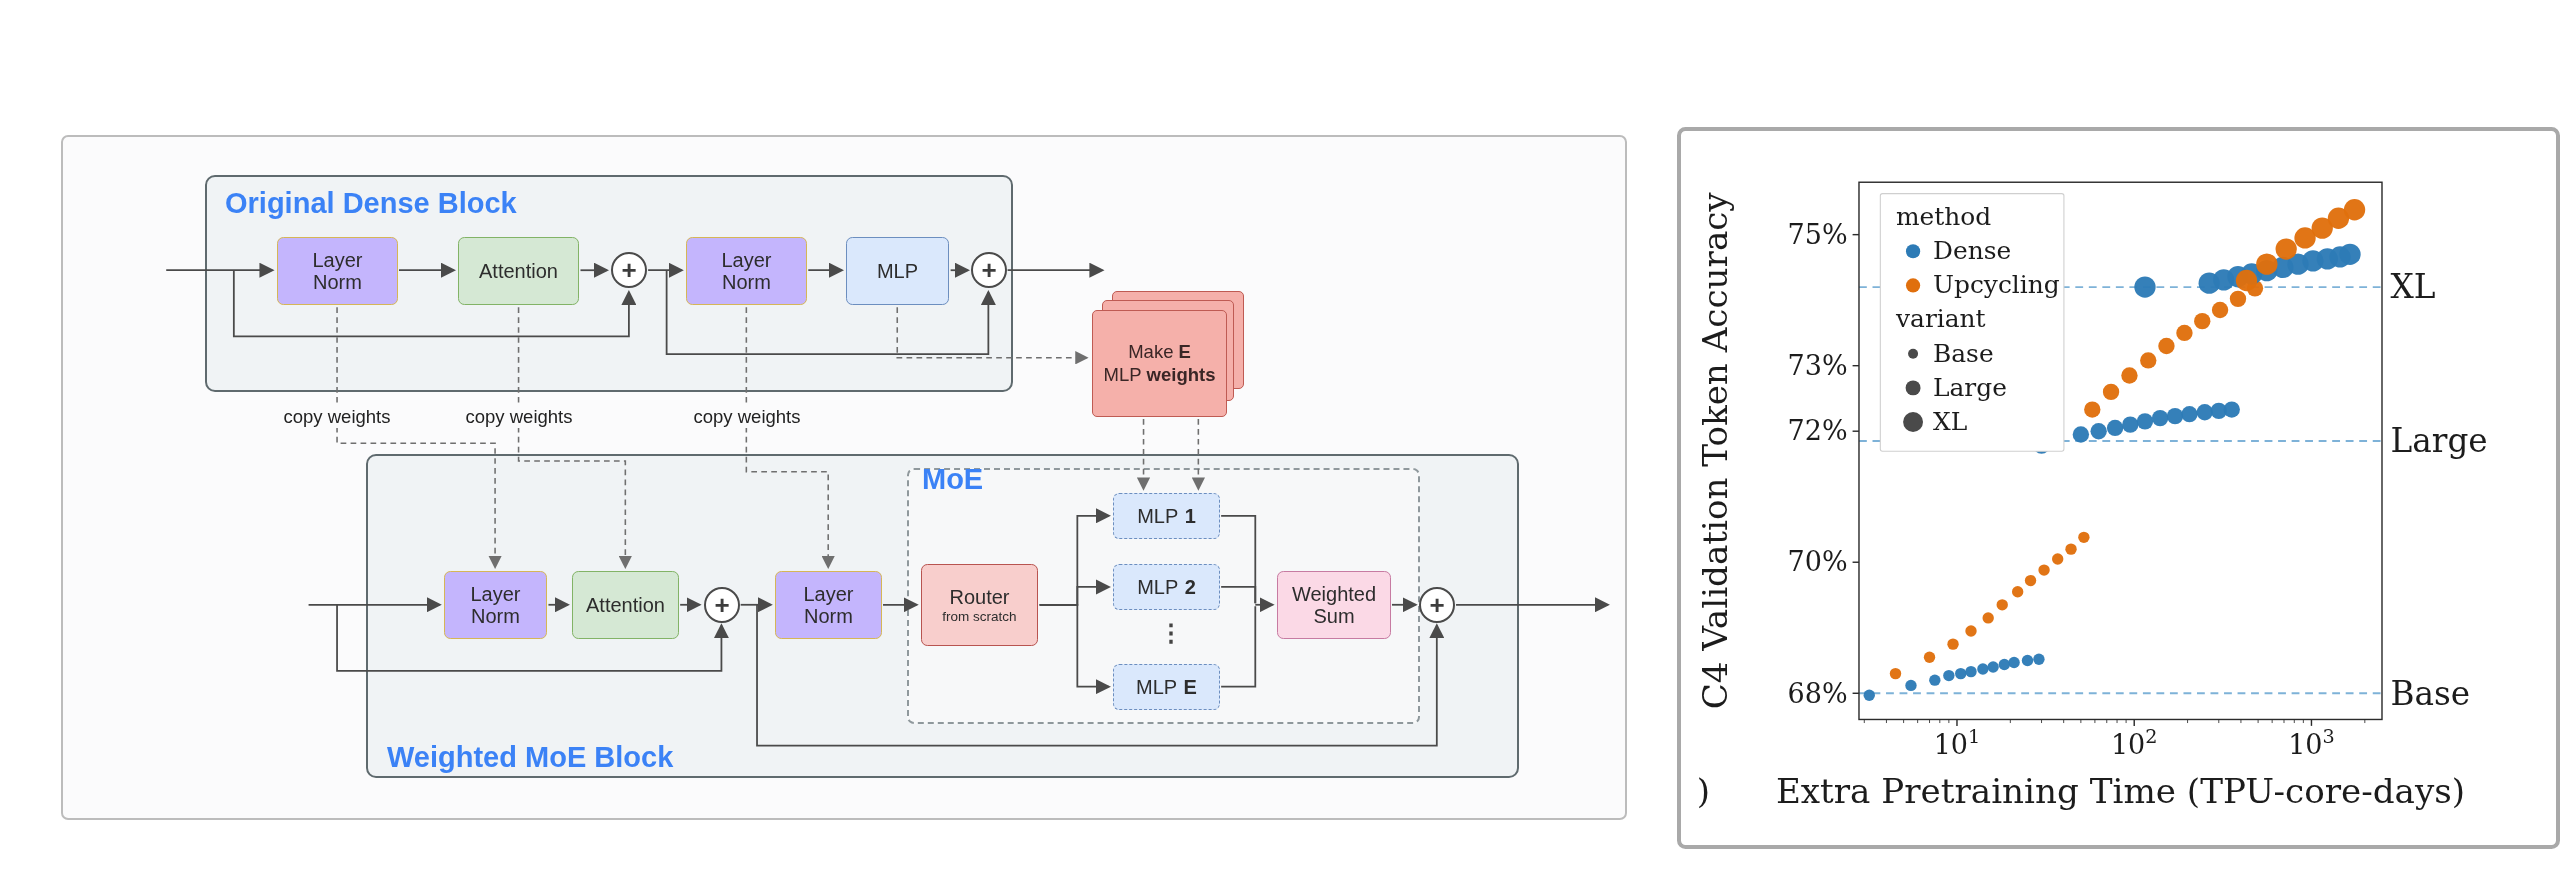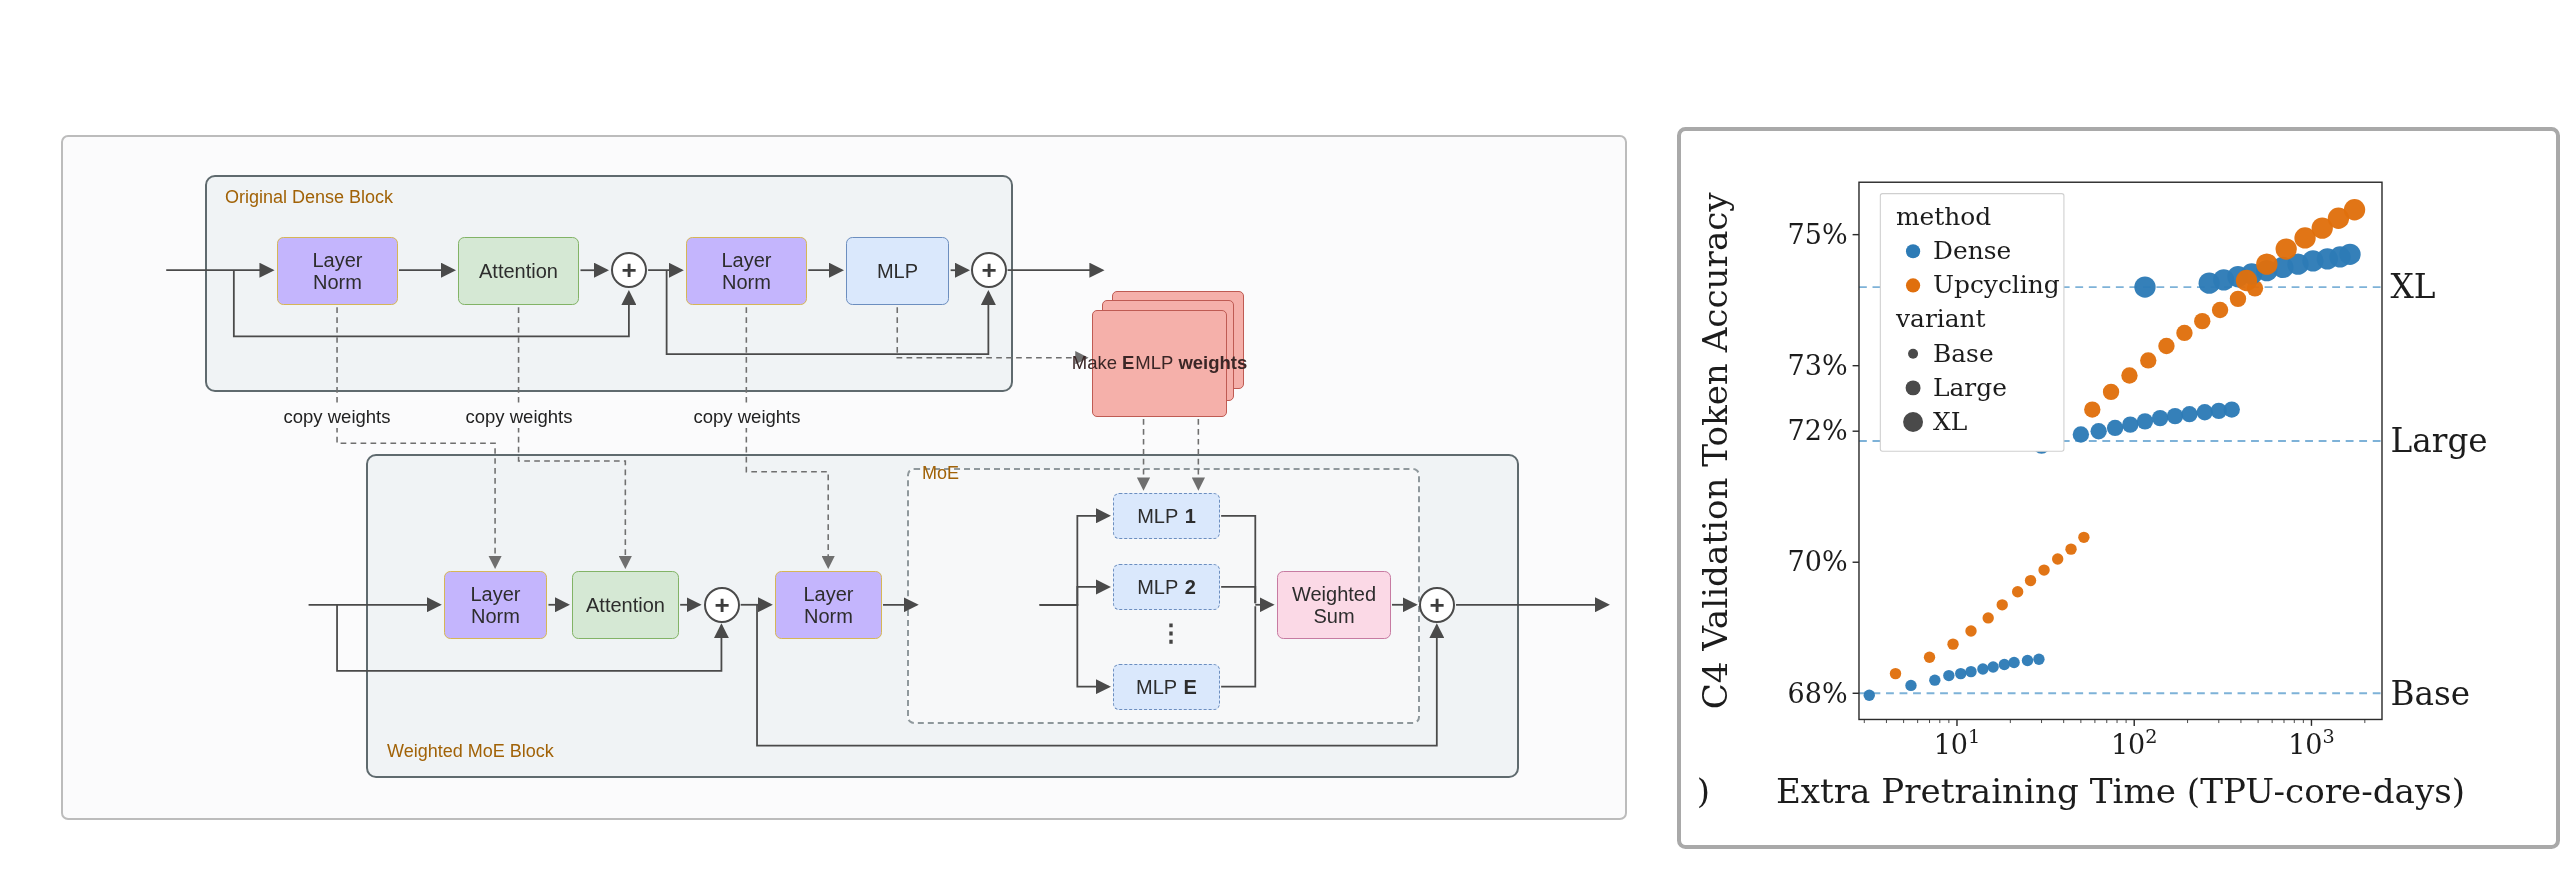--- a/index.html
+++ b/index.html
@@ -6,37 +6,37 @@
   html,body{width:2576px;height:874px;background:#ffffff;font-family:"Liberation Sans",sans-serif;overflow:hidden}
   .page{position:absolute;inset:0}
   .panel{position:absolute}
   #left-panel{left:61px;top:135px;width:1566px;height:685px;background:#fbfbfc;border:2.8px solid #bcbcbc;border-radius:7.1px}
   #right-panel{left:1677px;top:127px;width:883px;height:722px;background:#ffffff;border:4.3px solid #a9a9a9;border-radius:8.5px}
   .blk{position:absolute;background:#f0f3f5;border:2.1px solid #5f6a6e;border-radius:10px;z-index:1}
   .moe-region{position:absolute;border:2.1px dashed #8f989c;border-radius:7.1px;background:rgba(255,255,255,0.45);z-index:1}
   #wires{position:absolute;left:0;top:0;z-index:2;pointer-events:none}
   .solid path{stroke:#4a4a4a;stroke-width:2.5;fill:none}
   .dashed path{stroke:#6f6f6f;stroke-width:2.2;fill:none;stroke-dasharray:8 6}
-  .blk-title{position:absolute;z-index:4;font-weight:normal;font-size:18px;color:#a16207;white-space:nowrap}
+  .blk-title{position:absolute;z-index:4;font-weight:bold;font-size:29px;color:#3b82f6;white-space:nowrap}
   .box{position:absolute;z-index:3;display:flex;align-items:center;justify-content:center;text-align:center;
        font-size:20px;color:#2d2d2d;border-radius:6.4px;white-space:pre-line;line-height:1.12}
   .ln{background:#c4b5fd;border:1.8px solid #d6b656}
   .att{background:#d5e8d4;border:1.8px solid #82b366}
   .mlp{background:#dae8fc;border:1.8px solid #6c8ebf}
   .mlp-expert{background:#dae8fc;border:1.8px dashed #6c8ebf;gap:6.4px;white-space:nowrap}
   .router{background:#f8cecc;border:1.8px solid #b85450;flex-direction:column}
   .router .sub{font-size:13.5px;margin-top:1.4px}
   .ws{background:#fbd9e6;border:1.8px solid #c77ba2}
   .oplus{position:absolute;z-index:3;width:36px;height:36px;border-radius:50%;background:#ffffff;border:2.1px solid #4a4a4a;
          display:flex;align-items:center;justify-content:center;font-size:26px;font-weight:bold;color:#3d3d3d;line-height:1}
   .copyw{position:absolute;z-index:3;transform:translateX(-50%);font-size:18.5px;font-weight:normal;color:#222;
          background:#fbfbfc;padding:0 5.7px;white-space:nowrap}
   .pages{position:absolute;z-index:3}
   .pg{position:absolute;background:#f5b0aa;border:1.8px solid #bf5b53;border-radius:5px}
-  .pg-text{display:flex;flex-direction:row;align-items:center;justify-content:center;width:100%;height:100%;
+  .pg-text{display:flex;flex-direction:column;align-items:center;justify-content:center;width:100%;height:100%;
            font-size:18.5px;color:#3a2626;gap:1px}
   .pg-line{display:flex;gap:5px}
   .dots{position:absolute;z-index:3;font-size:24px;font-weight:bold;color:#444;line-height:1}
   #scatter{display:block}
   #scatter text{font-family:"DejaVu Serif","Liberation Serif",serif;fill:#1c1c1c}
   .axis-label{font-size:48px}
   .tick-label{font-size:38px}
   .legend-title{font-size:35px}
   .legend-item{font-size:35px}
   .hline-label{font-size:46px}
@@ -132,20 +132,24 @@
         </div>
       </div>
     </div>
 
     <div class="box ln" style="left:381px;top:434px;width:103px;height:68px">Layer
 Norm</div>
     <div class="box att" style="left:509px;top:434px;width:107px;height:68px">Attention</div>
     <div class="oplus" style="left:641px;top:450px">+</div>
     <div class="box ln" style="left:712px;top:434px;width:107px;height:68px">Layer
 Norm</div>
+    <div class="box router" style="left:858px;top:427px;width:117px;height:82px">
+      <span>Router</span>
+      <span class="sub">from scratch</span>
+    </div>
     <div class="box mlp-expert" style="left:1050px;top:356px;width:107px;height:46px">
       <span>MLP</span>
       <b>1</b>
     </div>
     <div class="box mlp-expert" style="left:1050px;top:427px;width:107px;height:46px">
       <span>MLP</span>
       <b>2</b>
     </div>
     <span class="dots" style="left:1096px;top:484px">⋮</span>
     <div class="box mlp-expert" style="left:1050px;top:527px;width:107px;height:46px">

